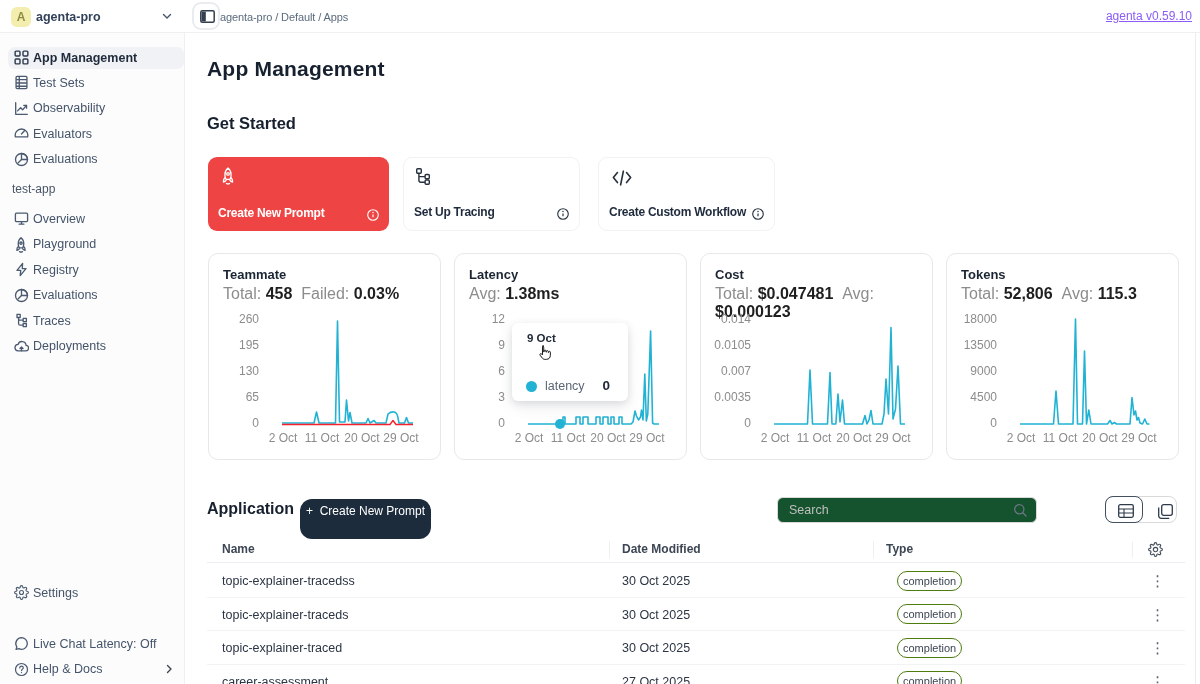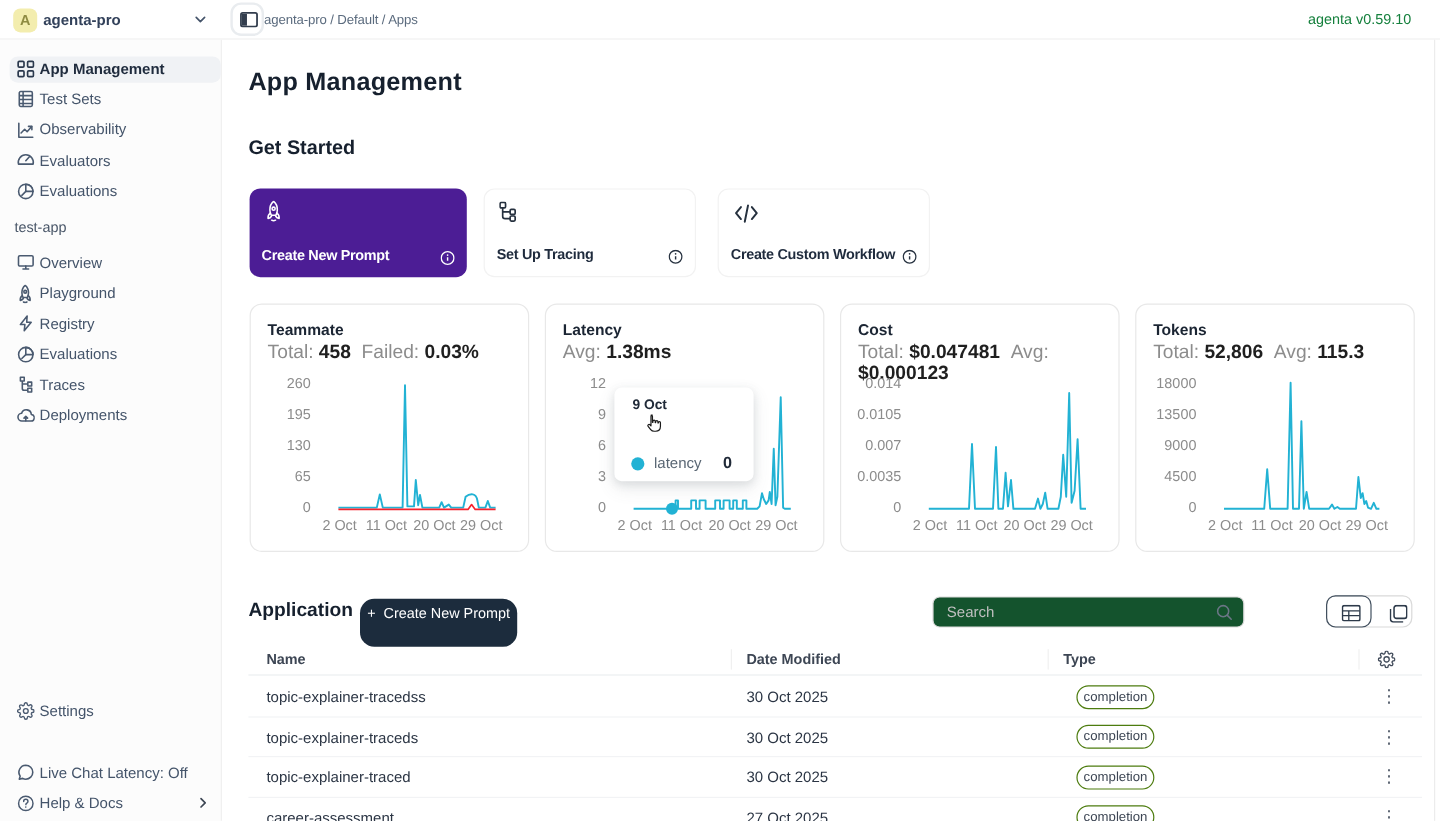--- a/index.html
+++ b/index.html
@@ -10,40 +10,40 @@
   background:#fff; border-bottom:1px solid #f0f0f0; z-index:5; }
 #avatar { position:absolute; left:11px; top:7px; width:20px; height:20px;
   background:#f3edae; border-radius:6px; color:#8f8b42; font-size:12px;
   font-weight:bold; text-align:center; line-height:20px; }
 #wsname { position:absolute; left:36px; top:9.5px; font-size:12.5px; font-weight:700;
   color:#32415a; }
 #chev { position:absolute; left:161px; top:10px; }
 #togglebtn { position:absolute; left:192px; top:2px; width:28px; height:28px;
   border:2px solid #e9ecef; border-radius:9px; background:#fff; }
 #toggleicon { position:absolute; left:6px; top:6px; }
-#version { position:absolute; right:24px; top:9px; font-size:12px; color:#15803d; }
+#version { position:absolute; right:8px; top:9px; font-size:12px; color:#8b5cf6;text-decoration:underline; }
 
 #sidebar { position:absolute; left:0; top:33px; width:185px; height:651px;
   background:#fcfcfc; border-right:1px solid #f0f0f0; }
 .sitem { position:absolute; left:8px; width:176px; height:22px; color:#44546a;
   font-size:13px; }
 .sitem svg { position:absolute; left:6px; top:3px; }
 .sitem .lbl { position:absolute; left:25px; top:3.5px; font-size:12.5px; }
 .sitem.sel { background:#f0f2f5; border-radius:7px; color:#1f2b3d; font-weight:600;}
 .sgroup { position:absolute; left:12px; font-size:12px; color:#495668; }
 .chevr { position:absolute; left:160px; }
 
 #main { position:absolute; left:186px; top:33px; width:1014px; height:651px; background:#fff; }
 h1 { position:absolute; left:21px; top:24px; font-size:21px; font-weight:700; color:#16202e; letter-spacing:0.2px;}
 .h2 { position:absolute; left:21px; font-size:16.5px; font-weight:700; color:#16202e; }
 
 .gcard { position:absolute; top:123.5px; height:74.5px; border-radius:9px; }
 .gcard .ttl { position:absolute; left:10px; bottom:11px; font-size:12px; font-weight:600; letter-spacing:-0.25px; }
 .gcard .info { position:absolute; right:10px; bottom:10px; }
-#gc1 { left:22px; width:181px; background:#4c1d95; color:#fff; }
+#gc1 { left:22px; width:181px; background:#ef4444; color:#fff; }
 #gc2 { left:217px; width:177px; border:1px solid #f2f2f2; color:#1f2b3d; }
 #gc3 { left:412px; width:177px; border:1px solid #f2f2f2; color:#1f2b3d; }
 .gicon { position:absolute; left:12px; top:10px; }
 
 .ccard { position:absolute; top:220px; width:233px; height:207px;
   border:1px solid #e8e8e8; border-radius:10px; background:#fff; }
 .ccard .ct { position:absolute; left:14px; top:13px; font-size:13px; font-weight:700; color:#1b2533;}
 .ccard .cs { position:absolute; left:14px; top:31px; font-size:16px; color:#8c8c8c; }
 .ccard .cs b { color:#1f1f1f; }
 .ccard svg.plot { position:absolute; left:0; top:0; }

